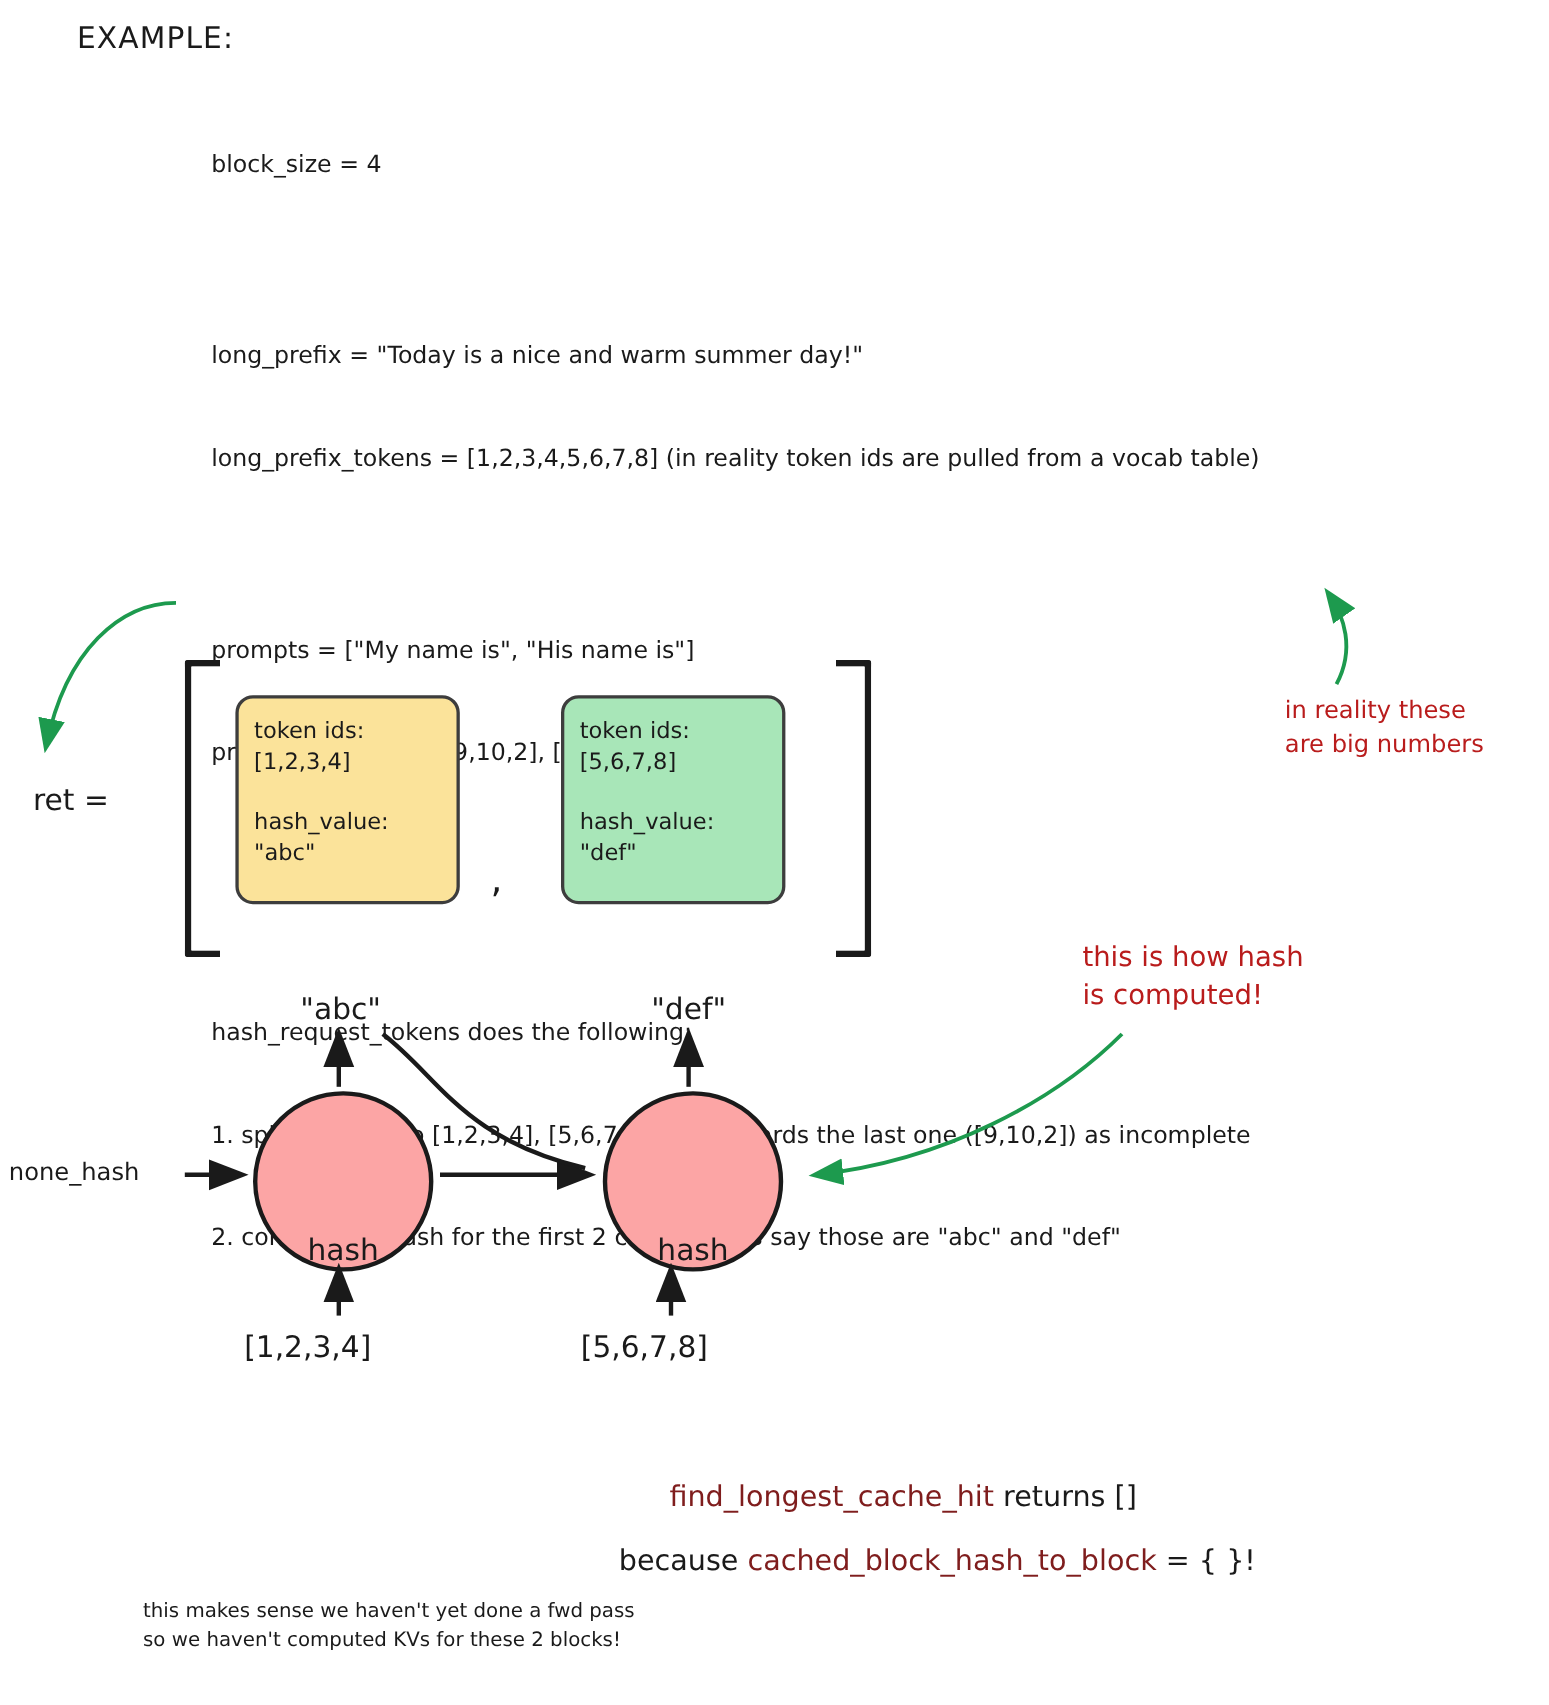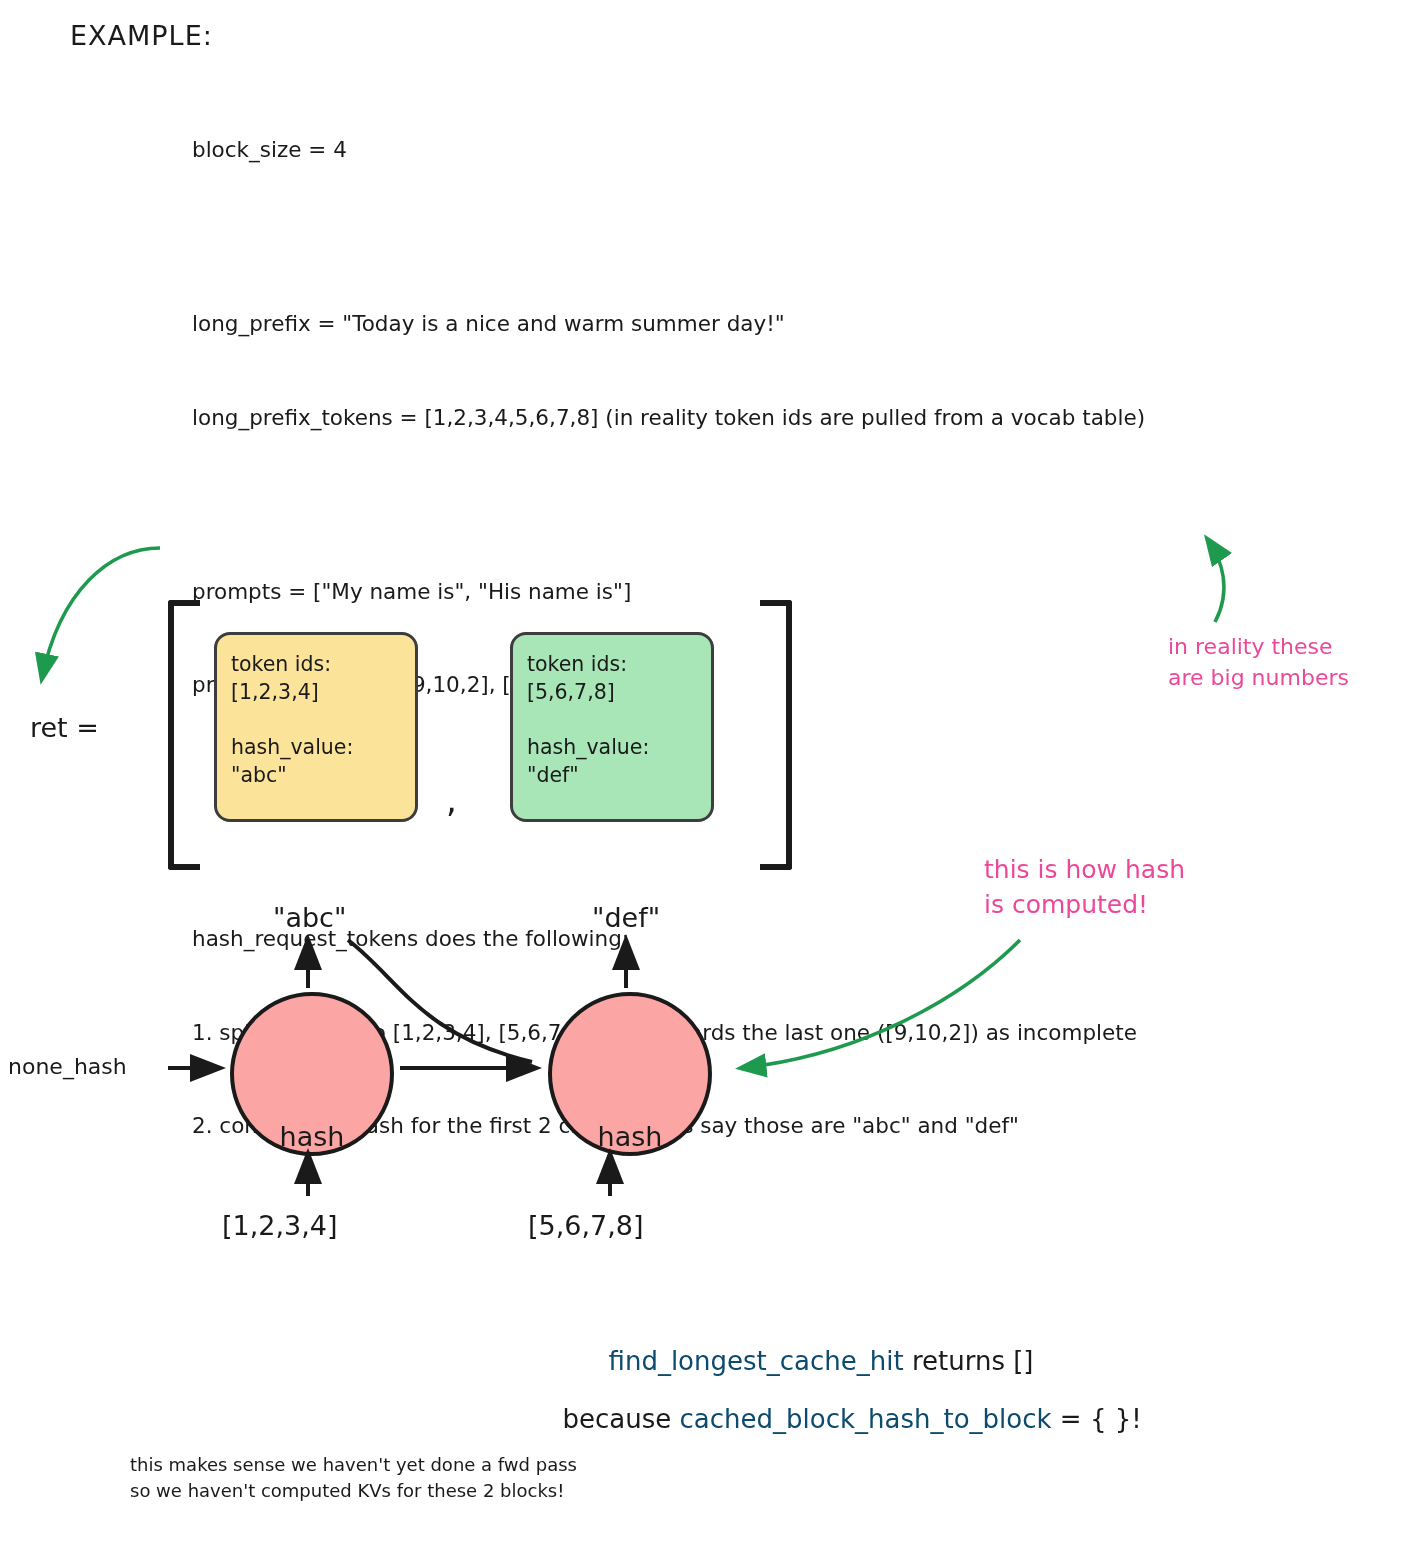--- a/index.html
+++ b/index.html
@@ -82,21 +82,21 @@
     line-height: 1.35;
   }
   .card.one { left: 46px; background: #fbe39a; }
   .card.two { left: 342px; background: #a8e6b8; }
   .card .field-label { white-space: pre; }
   .card .field-value { white-space: pre; }
   .card .spacer { height: 28px; }
 
   
   .green {
-    color: #ec4899;
+    color: #b91c1c;
     font-size: 22px;
     line-height: 1.4;
   }
   #ann-big-numbers { left: 1168px; top: 632px; }
   #ann-how-hash { left: 984px; top: 852px; font-size: 25px; }
 
   
   .node {
     position: absolute;
     width: 156px; height: 156px;
@@ -120,21 +120,21 @@
   
   #cache-line-1 {
     left: 592px; top: 1310px;
     font-size: 26px;
   }
   #cache-line-2 {
     left: 546px; top: 1368px;
     font-size: 26px;
     text-align: right;
   }
-  .code-orange { color: #0c4a6e; }
+  .code-orange { color: #7f1d1d; }
   #closing-note {
     left: 130px; top: 1452px;
     font-size: 18px;
     line-height: 1.45;
   }
 
   svg.overlay {
     position: absolute;
     left: 0; top: 0;
     width: 1408px; height: 1550px;

